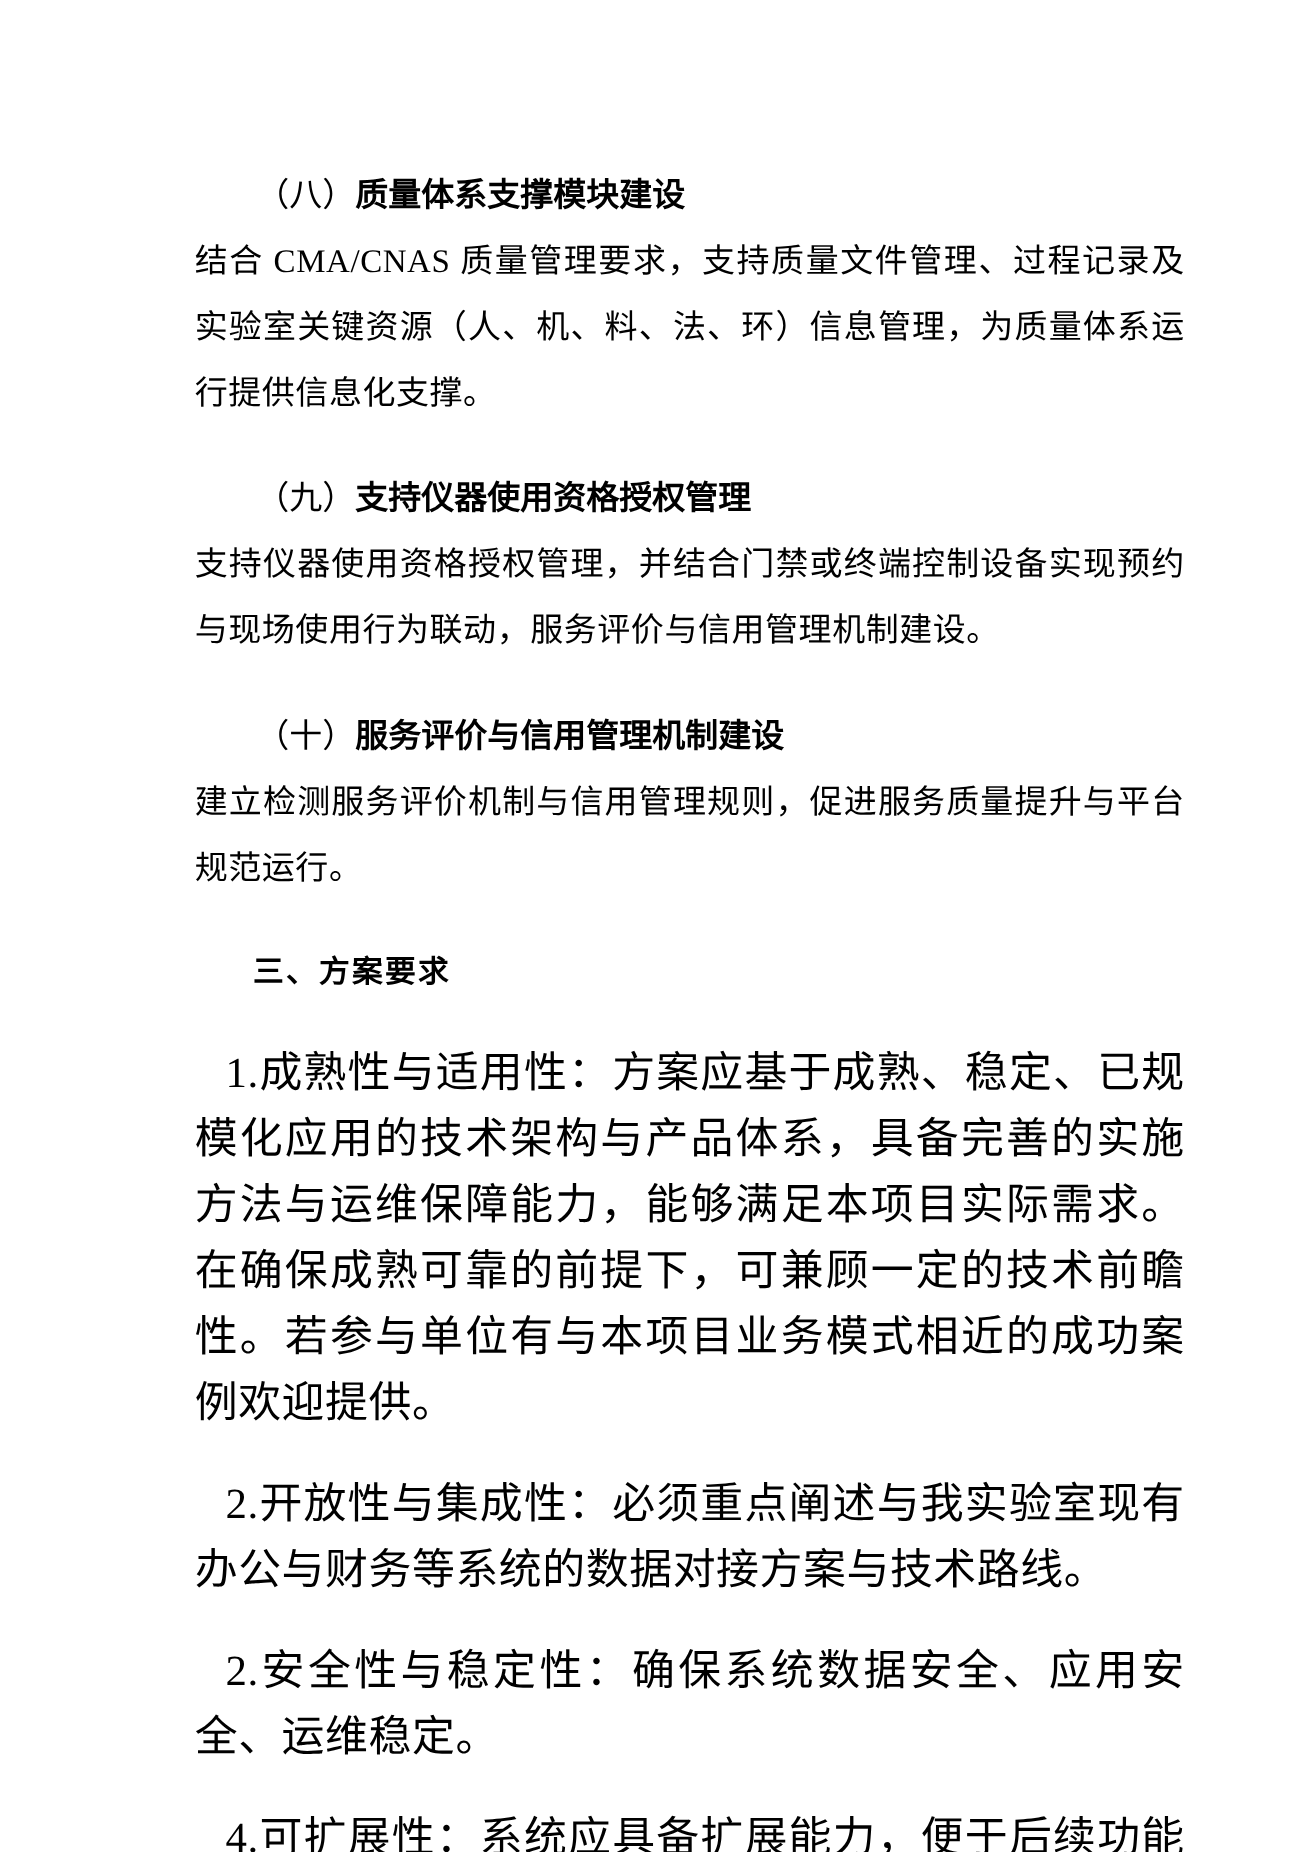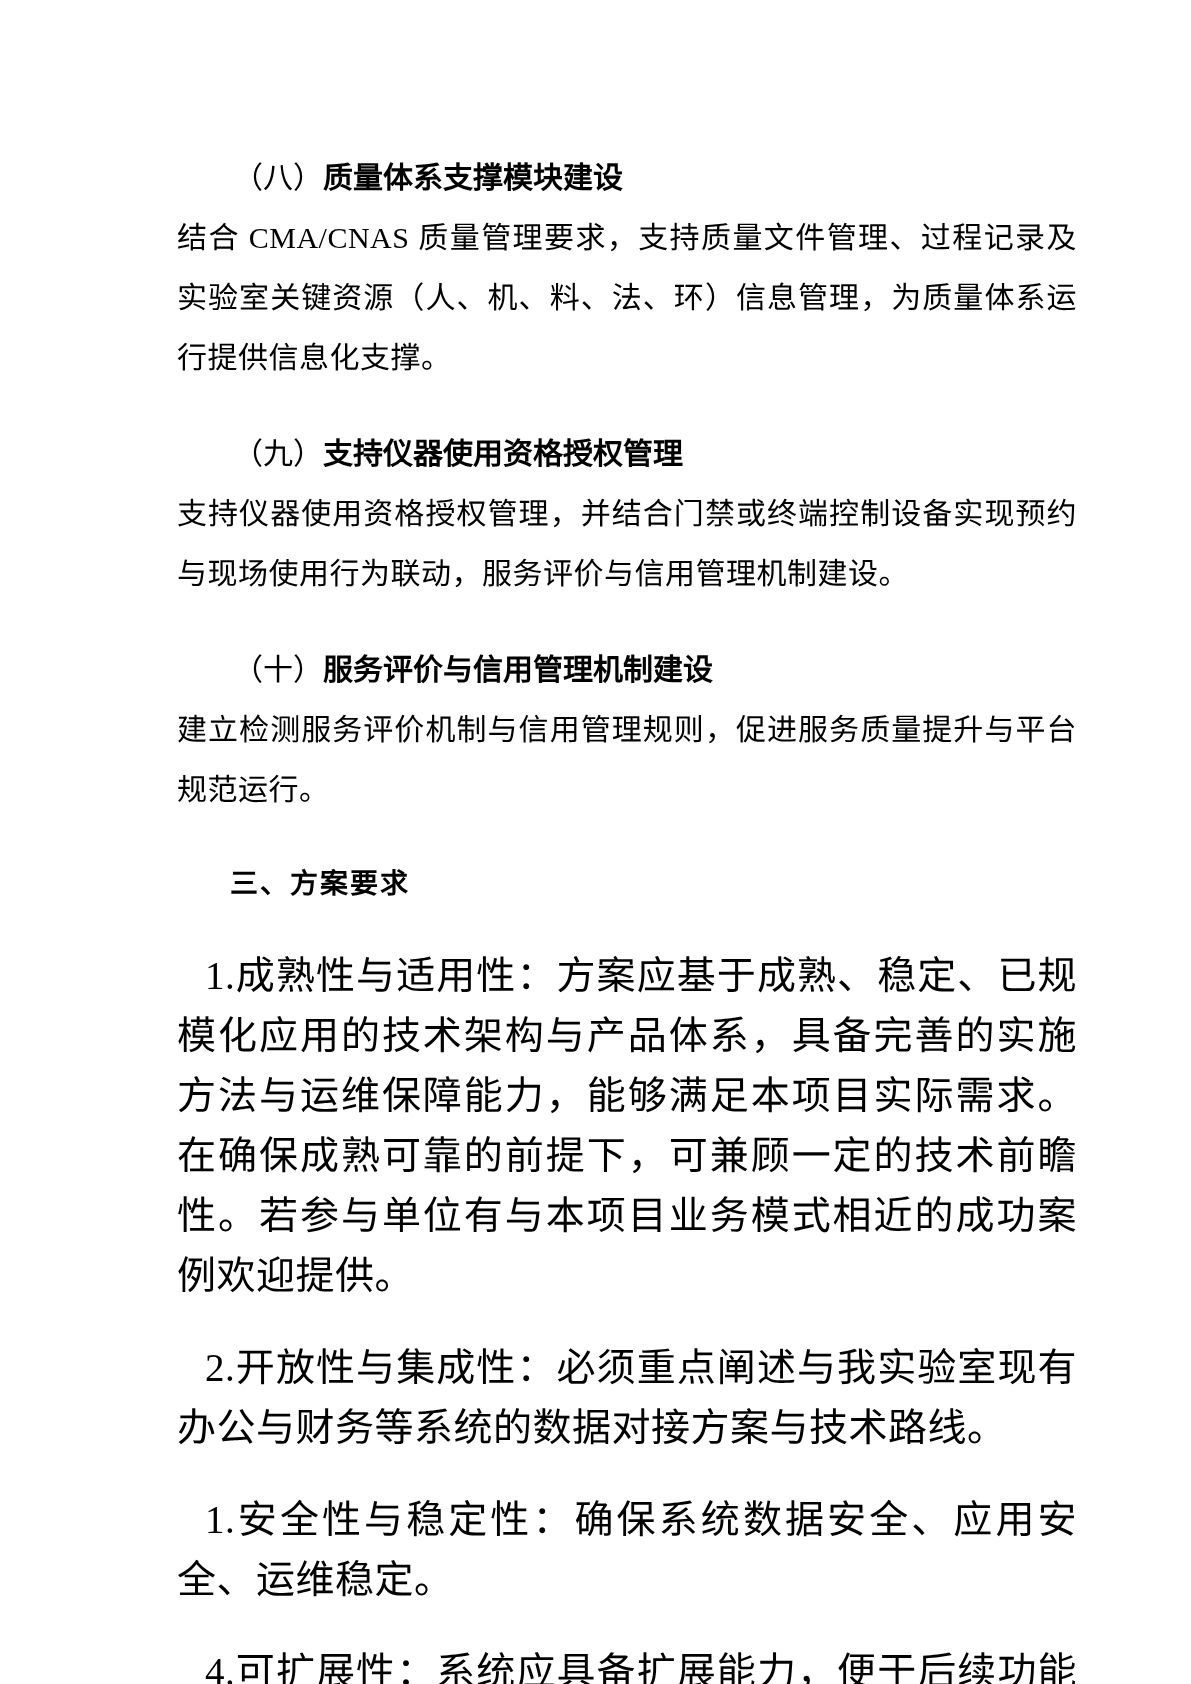--- a/index.html
+++ b/index.html
@@ -76,16 +76,16 @@
 
   <section class="section gap">
     <h3 class="sec-heading"><span class="heading-prefix">（十）</span><span class="heading-title">服务评价与信用管理机制建设</span></h3>
     <p class="sec-body">建立检测服务评价机制与信用管理规则，促进服务质量提升与平台规范运行。</p>
   </section>
 
   <h2 class="chapter-heading">三、方案要求</h2>
 
   <p class="req-item">1.成熟性与适用性：方案应基于成熟、稳定、已规模化应用的技术架构与产品体系，具备完善的实施方法与运维保障能力，能够满足本项目实际需求。在确保成熟可靠的前提下，可兼顾一定的技术前瞻性。若参与单位有与本项目业务模式相近的成功案例欢迎提供。</p>
   <p class="req-item">2.开放性与集成性：必须重点阐述与我实验室现有办公与财务等系统的数据对接方案与技术路线。</p>
-  <p class="req-item">1.安全性与稳定性：确保系统数据安全、应用安全、运维稳定。</p>
+  <p class="req-item">2.安全性与稳定性：确保系统数据安全、应用安全、运维稳定。</p>
   <p class="req-item">4.可扩展性：系统应具备扩展能力，便于后续功能扩展。</p>
 
 </div>
 
 </body></html>

